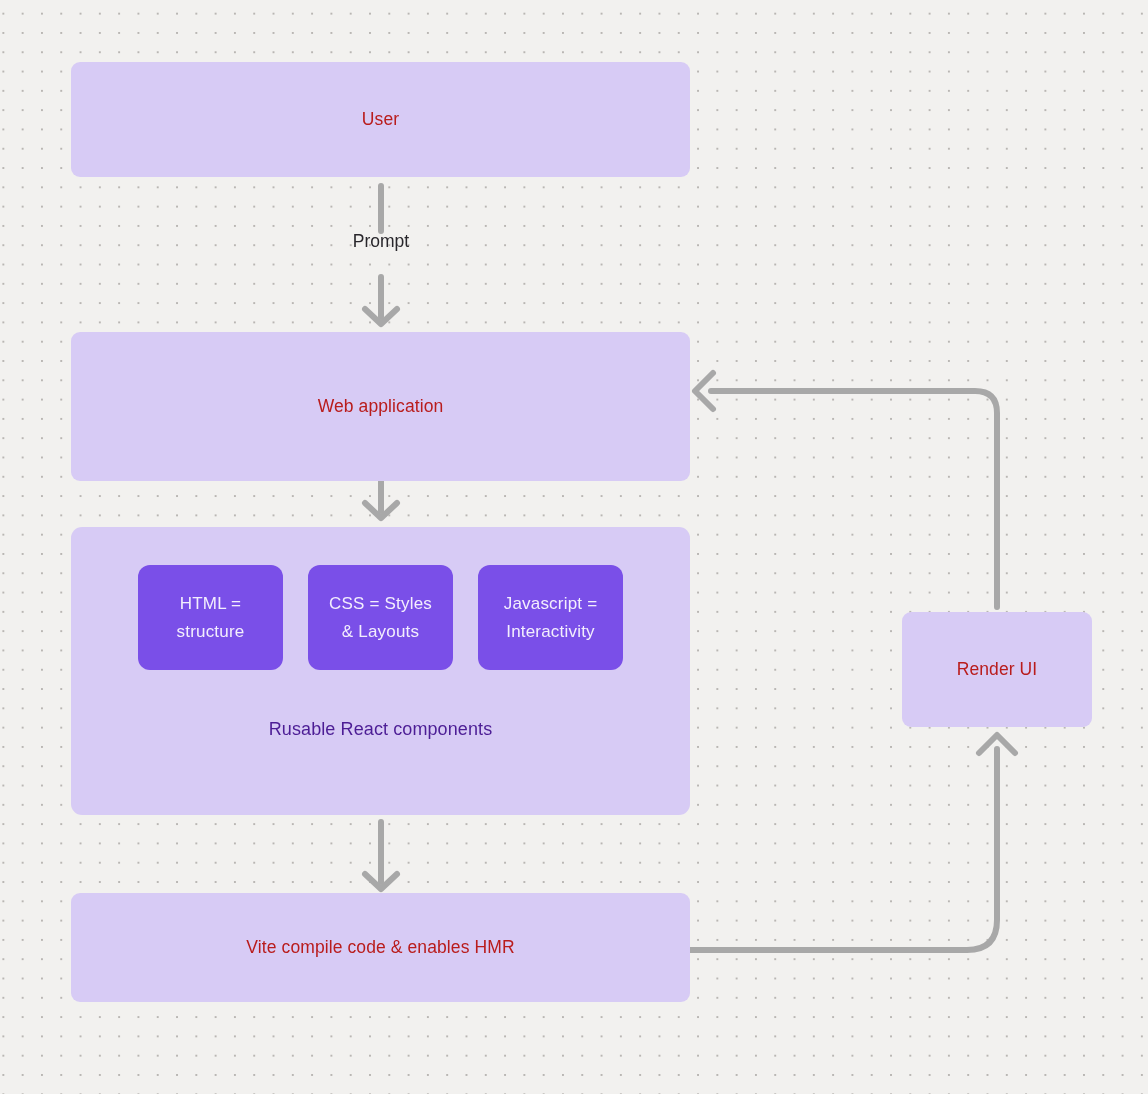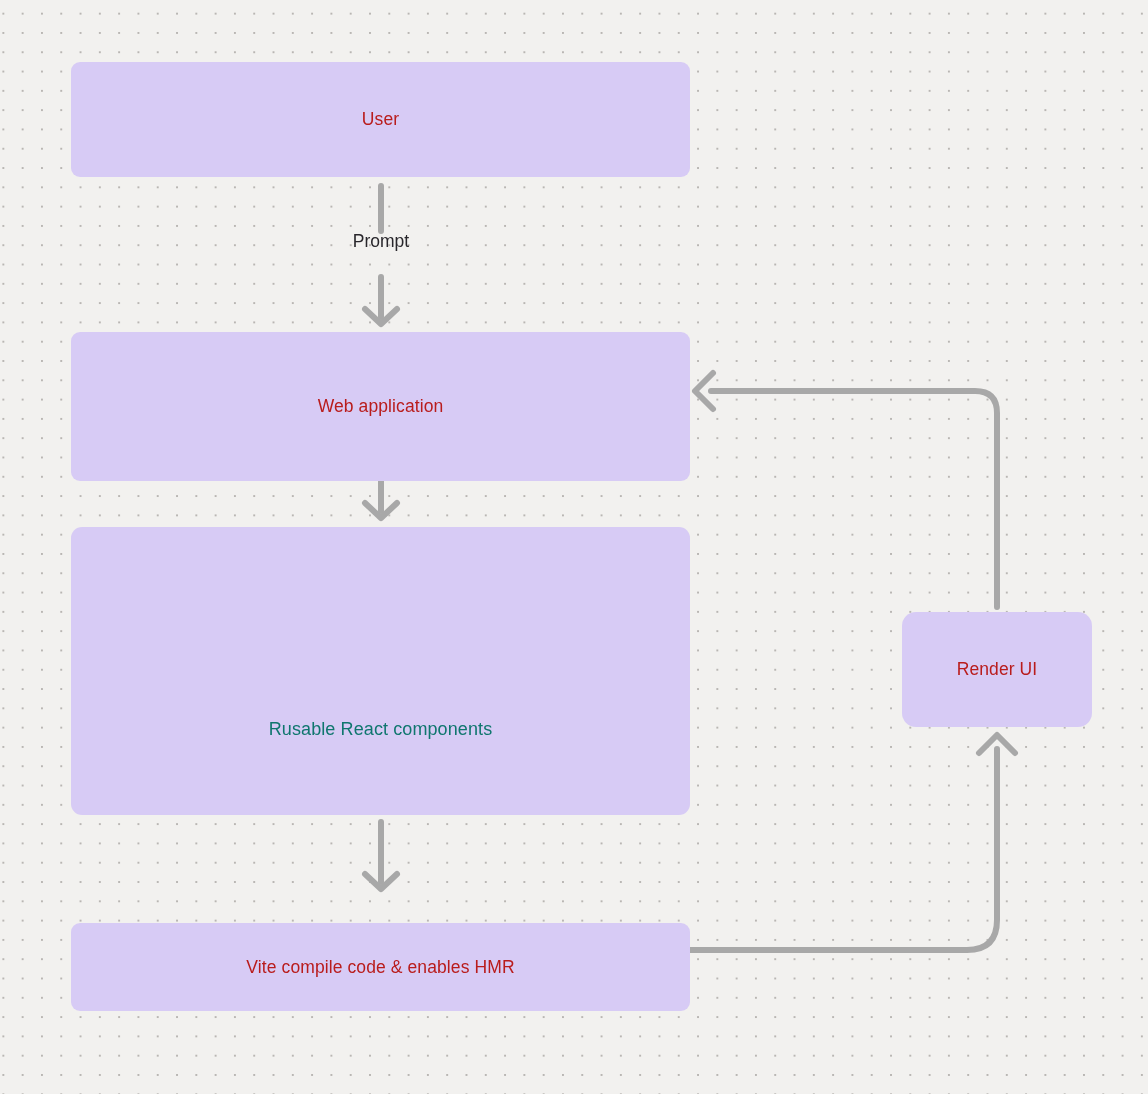--- a/index.html
+++ b/index.html
@@ -28,22 +28,22 @@
     text-align: center;
   }
   .node-label {
     font-size: 17.5px;
     font-weight: 400;
     color: #b91c1c;
     letter-spacing: 0.1px;
   }
   #node-user          { left: 71px;  top: 62px;  width: 619px; height: 115px; }
   #node-web-app       { left: 71px;  top: 332px; width: 619px; height: 149px; }
-  #node-vite          { left: 71px;  top: 893px; width: 619px; height: 88px; margin-top: 30px; }
-  #node-render-ui     { left: 902px; top: 612px; width: 190px; height: 115px; border-radius: 14px; }
+  #node-vite          { left: 71px;  top: 893px; width: 619px; height: 109px; }
+  #node-render-ui     { left: 902px; top: 612px; width: 190px; height: 115px; border-radius: 9px; }
 
   #node-components-group {
     left: 71px; top: 527px; width: 619px; height: 288px;
     border-radius: 11px;
     display: block;
   }
   .chip-row {
     position: absolute;
     left: 67px;
     top: 38px;
@@ -64,21 +64,21 @@
     line-height: 28px;
     text-align: center;
     letter-spacing: 0.2px;
   }
   .group-label {
     position: absolute;
     left: 0;
     width: 100%;
     top: 192px;
     font-size: 18px;
-    color: #0f766e;
+    color: #4c1d95;
     letter-spacing: 0.1px;
   }
   #connector-layer {
     position: absolute;
     left: 0; top: 0;
     width: 1148px;
     height: 1094px;
     pointer-events: none;
   }
   #connector-layer path {
@@ -131,20 +131,34 @@
     <span class="node-label">User</span>
   </div>
 
   <div class="edge-label">Prompt</div>
 
   <div class="node" id="node-web-app">
     <span class="node-label">Web application</span>
   </div>
 
   <div class="node" id="node-components-group">
+    <div class="chip-row">
+      <div class="chip">
+        <span>HTML =</span>
+        <span>structure</span>
+      </div>
+      <div class="chip">
+        <span>CSS = Styles</span>
+        <span>&amp; Layouts</span>
+      </div>
+      <div class="chip">
+        <span>Javascript =</span>
+        <span>Interactivity</span>
+      </div>
+    </div>
     <div class="group-label">Rusable React components</div>
   </div>
 
   <div class="node" id="node-vite">
     <span class="node-label">Vite compile code &amp; enables HMR</span>
   </div>
 
   <div class="node" id="node-render-ui">
     <span class="node-label">Render UI</span>
   </div>

